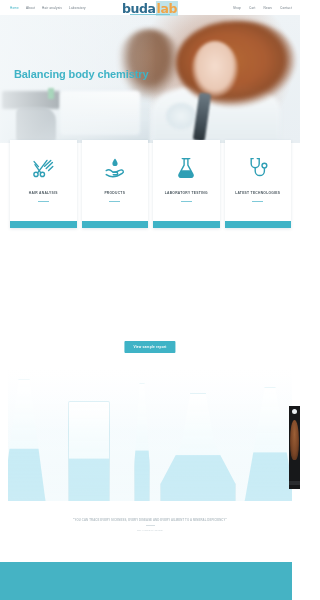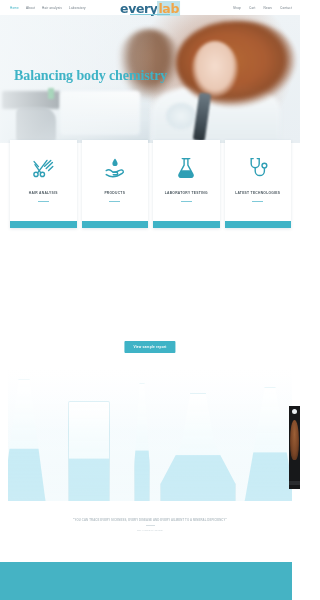--- a/index.html
+++ b/index.html
@@ -106,23 +106,23 @@
     position:absolute; right: 104px; bottom: 14px; width: 30px; height: 26px;
     background: radial-gradient(ellipse at 50% 50%, #eef4f6 0%, #dce7ec 70%, rgba(220,231,236,0) 100%);
     filter: blur(1.4px); border-radius: 50%;
   }
   .hero-veil {
     position:absolute; inset:0;
     background: linear-gradient(90deg, rgba(244,248,250,.88) 0%, rgba(244,248,250,.45) 28%, rgba(255,255,255,0) 52%);
   }
   .hero-title {
     position: absolute; left: 14px; top: 53px;
-    font-size: 14px; font-weight: bold; color: #3fb3c6;
+    font-size: 11px; font-weight: bold; color: #3fb3c6;
     letter-spacing: -0.1px; white-space: nowrap;
-    font-family: Liberation Serif, serif;
+    font-family: Liberation Sans, sans-serif;
   }
 
   
   .cards {
     position: absolute; top: 140px; left: 10px;
     width: 281px; display: flex; gap: 5px; z-index: 12;
   }
   .card {
     width: 67px; background: #ffffff; position: relative;
     box-shadow: 0 1px 3px rgba(40,70,90,.13);
@@ -228,21 +228,21 @@
 
   <div class="header">
     <div class="nav-left">
       <span class="nav-item active">Home</span>
       <span class="nav-item">About</span>
       <span class="nav-item">Hair analysis</span>
       <span class="nav-item">Laboratory</span>
     </div>
 
     <div class="logo">
-      <span class="l1">every</span>
+      <span class="l1">buda</span>
         <span class="l2">lab</span>
     </div>
     <div class="logo-underline"></div>
 
     <div class="nav-right">
       <span class="nav-item">Shop</span>
       <span class="nav-item">Cart</span>
       <span class="nav-item">News</span>
       <span class="nav-item">Contact</span>
     </div>

